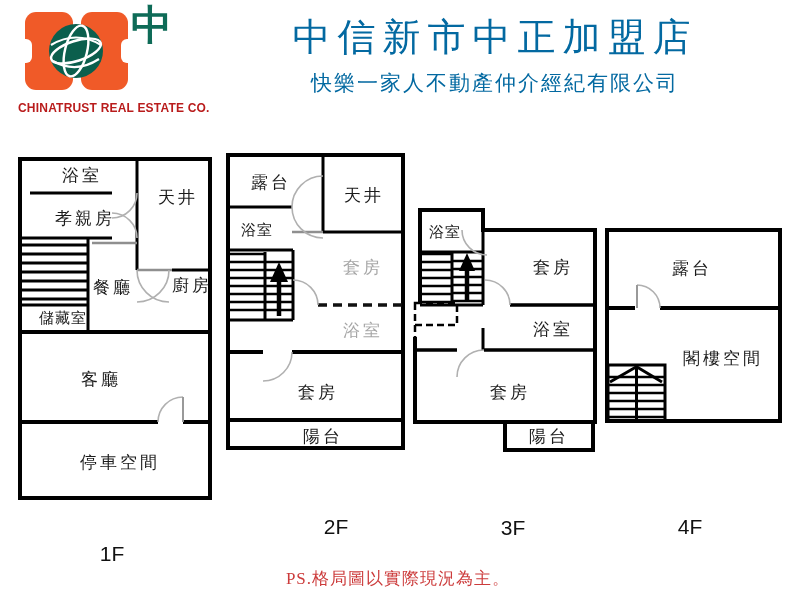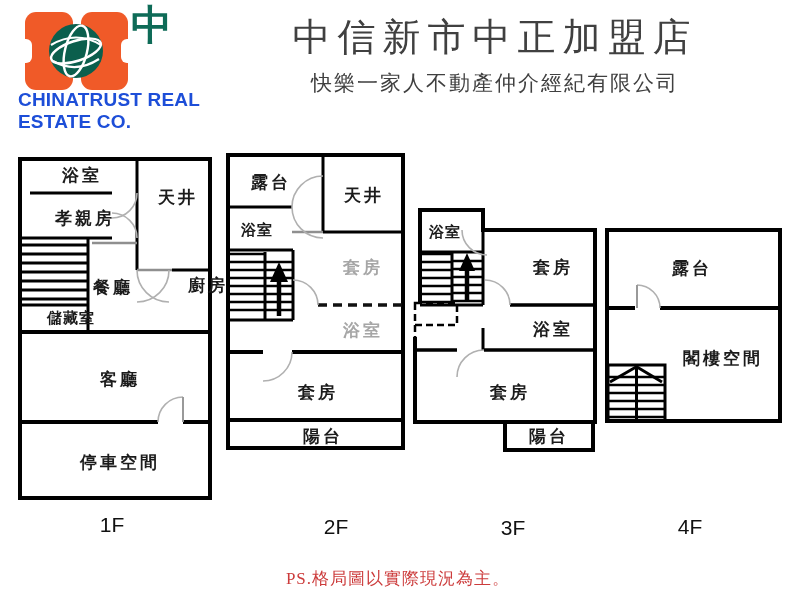--- a/index.html
+++ b/index.html
@@ -8,35 +8,35 @@
     font-family:"Liberation Sans",sans-serif;
   }
   
   .logo-svg{position:absolute;left:18px;top:6px;}
   .brand-cjk{
     position:absolute;left:131px;top:4px;color:#0E6B57;font-weight:bold;
     font-size:41px;line-height:1.04;font-family:"Liberation Sans",sans-serif;
     letter-spacing:1px;white-space:pre;
   }
   .company-en{
-    position:absolute;left:18px;top:89px;width:250px;color:#1d4ed8;
-    font-size:19px;font-weight:bold;letter-spacing:0.2px;
+    position:absolute;left:18px;top:101px;width:250px;color:#b91c1c;
+    font-size:12px;font-weight:bold;letter-spacing:0.2px;
     font-family:"Liberation Sans",sans-serif;
   }
-  .title-block{position:absolute;left:285px;top:12px;width:420px;text-align:center;color:#404040;}
+  .title-block{position:absolute;left:285px;top:12px;width:420px;text-align:center;color:#0369a1;}
   .main-title{
     margin:0;font-size:38px;font-weight:500;letter-spacing:7px;
     font-family:"Liberation Serif","DejaVu Serif",serif;
   }
   .sub-title{
     margin:6px 0 0 0;font-size:21px;font-weight:400;letter-spacing:2px;
     font-family:"Liberation Serif","DejaVu Serif",serif;
   }
   
-  .plan{position:absolute;font-weight:bold;}
+  .plan{position:absolute;}
   .plan svg{position:absolute;left:0;top:0;}
   .room-label{
     position:absolute;transform:translate(-50%,-50%);
     font-family:"Liberation Serif","DejaVu Serif",serif;
     font-size:17px;color:#1b1b1b;letter-spacing:3px;white-space:nowrap;
   }
   .room-label.small{font-size:15px;letter-spacing:1px;}
   .room-label.faded{color:#A6A6A6;}
   .floor-label{
     position:absolute;transform:translate(-50%,-50%);
@@ -101,23 +101,23 @@
         <path d="M156 120 A32 32 0 0 1 124 152"></path>
         <path d="M124 120 A32 32 0 0 0 156 152"></path>
         <path d="M145 272 A25 25 0 0 1 170 247"></path>
         <path d="M170 272 L170 247" stroke="#999" stroke-width="2"></path>
       </g>
     </svg>
     <span class="room-label" style="left:69px;top:25px">浴室</span>
     <span class="room-label" style="left:165px;top:47px">天井</span>
     <span class="room-label" style="left:72px;top:68px">孝親房</span>
     <span class="room-label" style="left:100px;top:137px">餐廳</span>
-    <span class="room-label" style="left:195px;top:135px">廚房</span>
-    <span class="room-label small" style="left:58px;top:168px">儲藏室</span>
-    <span class="room-label" style="left:107px;top:229px">客廳</span>
+    <span class="room-label" style="left:179px;top:135px">廚房</span>
+    <span class="room-label small" style="left:50px;top:168px">儲藏室</span>
+    <span class="room-label" style="left:88px;top:229px">客廳</span>
     <span class="room-label" style="left:107px;top:312px">停車空間</span>
   </div>
 
   <div class="plan" style="left:223px;top:150px;width:185px;height:302px">
     <svg width="185" height="302" viewBox="0 0 185 302">
       <g stroke="#000" fill="none">
         <rect x="5" y="5" width="175" height="293" stroke-width="4"></rect>
         <path d="M100 5 V82" stroke-width="3"></path>
         <path d="M100 82 H180" stroke-width="3"></path>
         <path d="M5 57 H69" stroke-width="3"></path>
@@ -202,21 +202,21 @@
       <g fill="none">
         <path d="M37 61 A23 23 0 0 1 60 84" stroke="#b0b0b0" stroke-width="1.6"></path>
         <path d="M37 84 L37 61" stroke="#999" stroke-width="2"></path>
       </g>
     </svg>
     <span class="room-label" style="left:92px;top:44px">露台</span>
     <span class="room-label" style="left:123px;top:134px">閣樓空間</span>
   </div>
 
   <div>
-    <span class="floor-label" style="left:112px;top:525px">1F</span>
+    <span class="floor-label" style="left:112px;top:554px">1F</span>
     <span class="floor-label" style="left:336px;top:527px">2F</span>
     <span class="floor-label" style="left:513px;top:528px">3F</span>
     <span class="floor-label" style="left:690px;top:527px">4F</span>
   </div>
 
   <div class="footnote">PS.格局圖以實際現況為主。</div>
 
 </div>
 
 </body></html>

